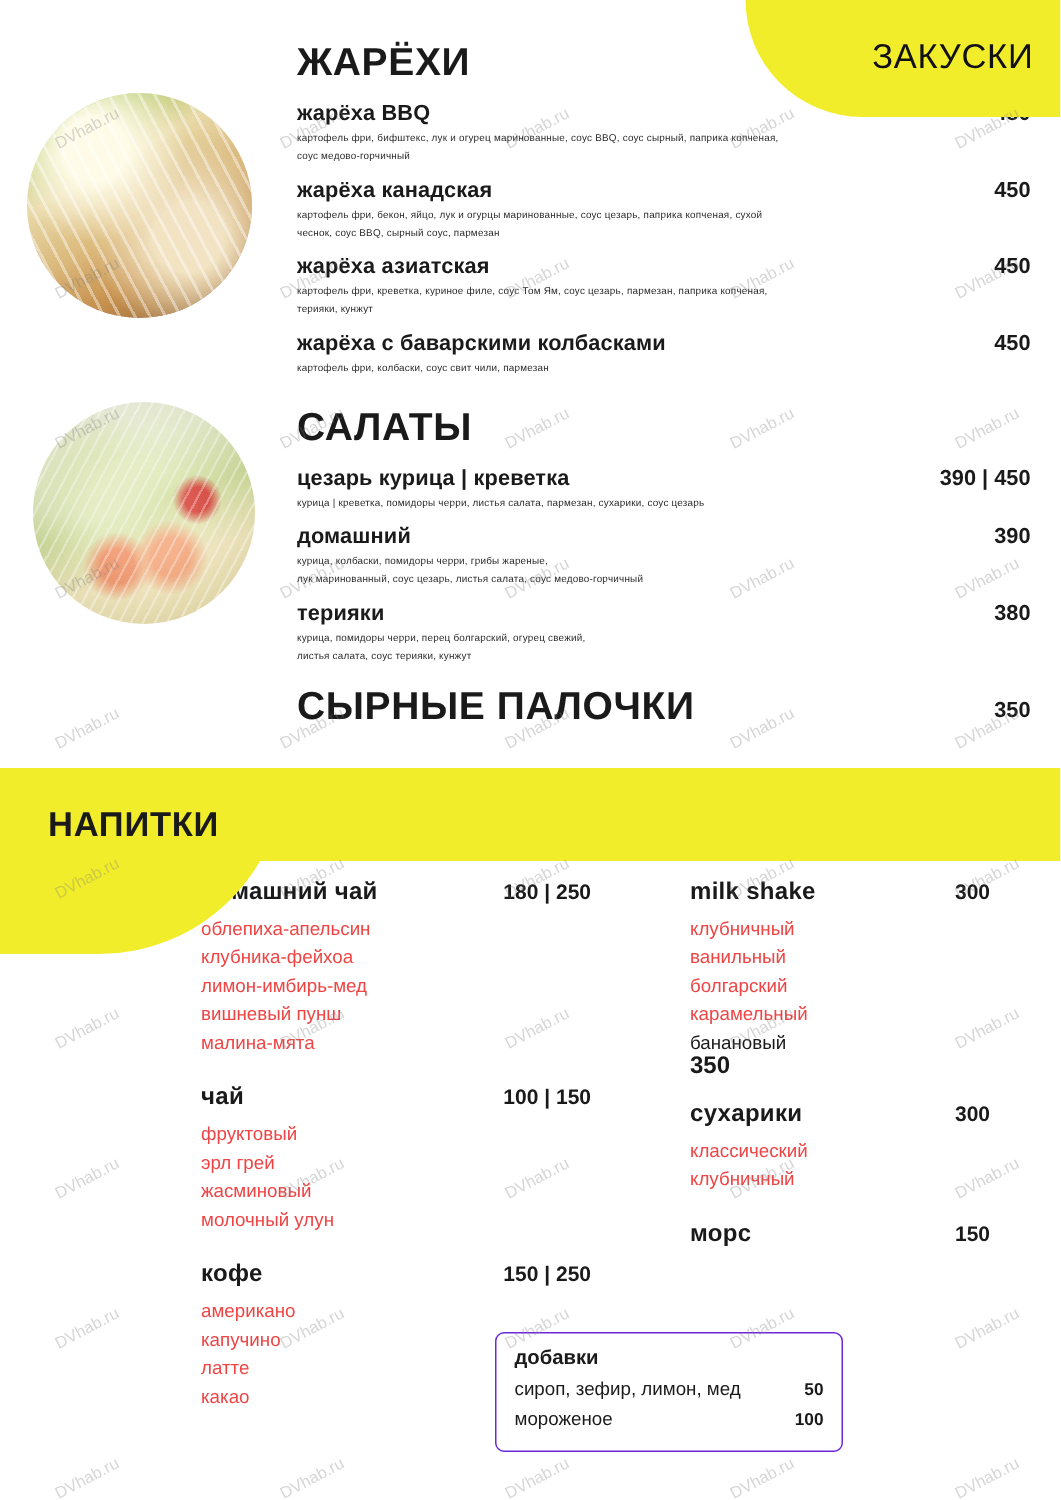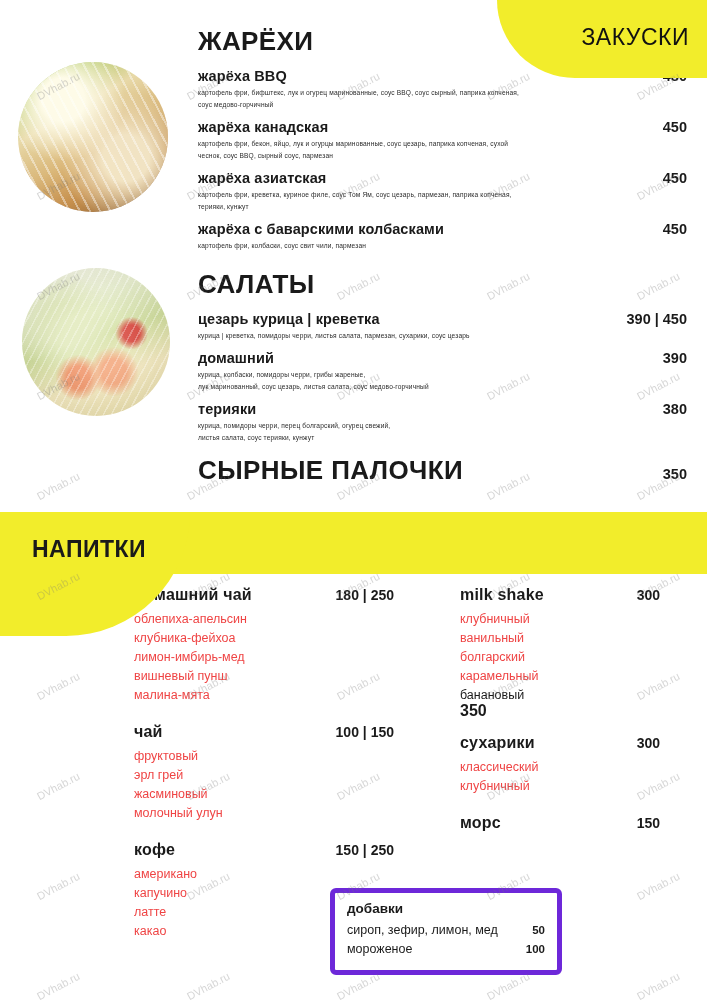--- a/index.html
+++ b/index.html
@@ -201,21 +201,21 @@
     flex-direction: column;
   }
   .banana-name { font-size: 12.5px; }
   .banana-price { font-size: 16px; font-weight: bold; }
 
   
   .addons {
     position: absolute;
     left: 330px; top: 888px;
     width: 232px;
-    border: 5px solid #6d28d9;
+    border: 1px solid #6d28d9;
     border-radius: 6px;
     padding: 8px 12px 10px 12px;
     background: #fff;
     z-index: 6;
   }
   .addons-title {
     font-size: 13.5px;
     font-weight: bold;
     margin-bottom: 5px;
   }

